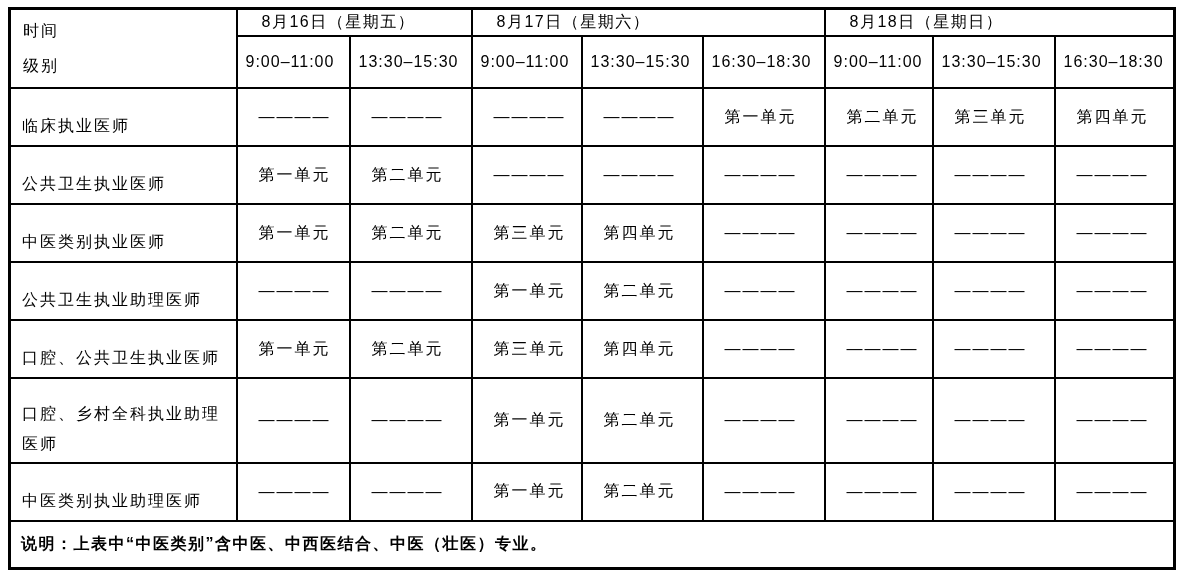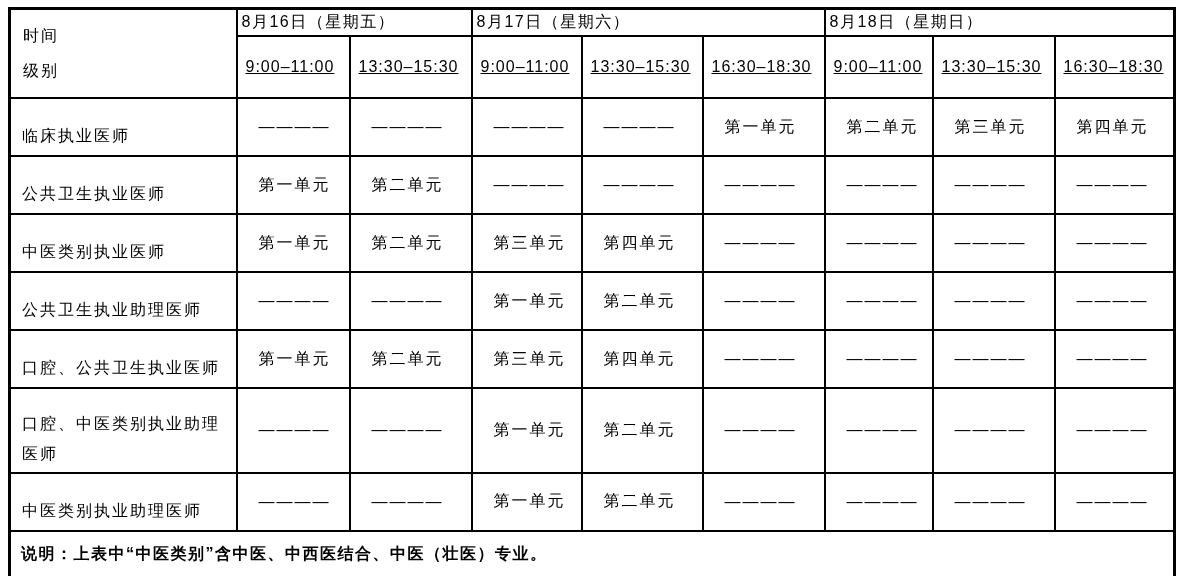--- a/index.html
+++ b/index.html
@@ -25,30 +25,29 @@
     background: #ffffff;
     font-size: 16px;
     color: #000000;
     vertical-align: middle;
     overflow: hidden;
     box-sizing: border-box;
   }
   
   tr.day-row td.day {
     height: 26px;
-    padding: 2px 6px 2px 4px;
+    padding: 2px 6px 2px 24px;
     letter-spacing: 1.5px;
     white-space: nowrap;
   }
   tr.time-row td.time {
-    height: 62px;
+    height: 52px;
     padding: 2px 2px 2px 8px;
     letter-spacing: 1px;
     white-space: nowrap;
-    text-decoration: underline;
   }
   td.corner {
     padding: 2px 4px 2px 12px;
     letter-spacing: 2px;
     margin-top: 30px;
   }
   td.corner .cline {
     line-height: 2.15;
   }
   
@@ -166,21 +165,21 @@
       <td class="cell">第二单元</td>
       <td class="cell">第三单元</td>
       <td class="cell">第四单元</td>
       <td class="cell">————</td>
       <td class="cell">————</td>
       <td class="cell">————</td>
       <td class="cell">————</td>
     </tr>
 
     <tr class="data-row">
-      <td class="rowlabel">口腔、中医类别执业助理医师</td>
+      <td class="rowlabel">口腔、乡村全科执业助理医师</td>
       <td class="cell">————</td>
       <td class="cell">————</td>
       <td class="cell">第一单元</td>
       <td class="cell">第二单元</td>
       <td class="cell">————</td>
       <td class="cell">————</td>
       <td class="cell">————</td>
       <td class="cell">————</td>
     </tr>
 

